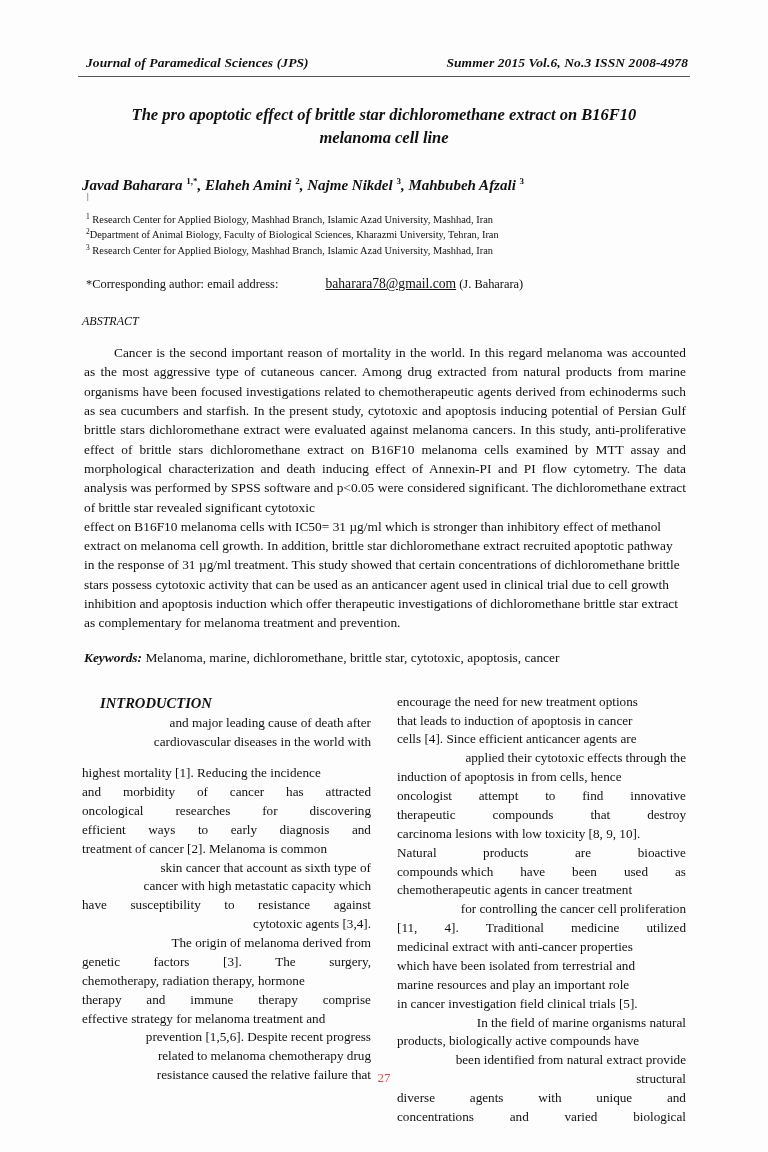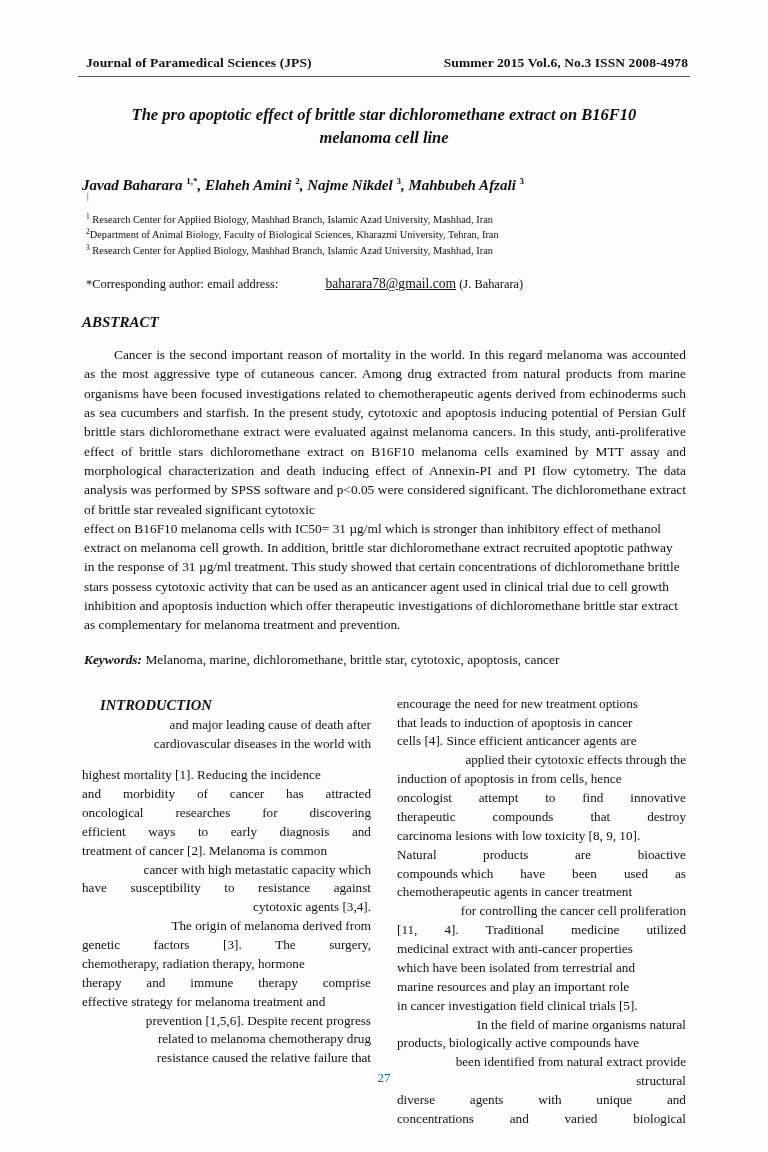--- a/index.html
+++ b/index.html
@@ -27,20 +27,21 @@
     left: 78px;
     top: 55px;
     width: 612px;
   }
 
   
   .runhead {
     display: flex;
     justify-content: space-between;
     align-items: baseline;
+    font-style: italic;
     font-weight: bold;
     font-size: 13.5px;
     letter-spacing: .1px;
     padding-bottom: 5px;
     border-bottom: 1.4px solid #555;
     white-space: nowrap;
   }
   .runhead .jname { padding-left: 8px; }
   .runhead .jissue { padding-right: 2px; }
 
@@ -97,23 +98,23 @@
   }
   .corresp .email {
     font-size: 13.6px;
     text-decoration: underline;
     padding-left: 44px;
   }
 
   
   .abstract-head {
     margin-top: 22px;
-    font-weight: bold;
-    font-style: italic;
-    font-size: 15px;
+    font-weight: normal;
+    font-style: italic;
+    font-size: 12px;
     padding-left: 4px;
   }
   .abstract-body {
     margin-top: 14px;
     font-size: 13.4px;
     line-height: 1.44;
     text-align: justify;
     padding: 0 4px 0 6px;
   }
   .abstract-body p { margin: 0; }
@@ -162,21 +163,21 @@
   .spacer { height: 6px; }
 
   
   .folio {
     position: absolute;
     left: 0;
     right: 0;
     top: 1070px;
     text-align: center;
     font-size: 13px;
-    color: #0369a1;
+    color: #ef4444;
   }
 </style>
 </head>
 <body>
 
 <div class="page">
   <div class="sheet">
 
     <div class="runhead">
       <span class="jname">Journal of Paramedical Sciences (JPS)</span>
@@ -231,21 +232,21 @@
               <span>researches</span>
               <span>for</span>
               <span>discovering</span>
             </span><span class="ln j">
               <span>efficient</span>
               <span>ways</span>
               <span>to</span>
               <span>early</span>
               <span>diagnosis</span>
               <span>and</span>
-            </span><span class="ln c">treatment of cancer [2]. Melanoma is common</span><span class="ln r">cancer with high metastatic capacity which</span><span class="spacer"></span><span class="ln j">
+            </span><span class="ln c">treatment of cancer [2]. Melanoma is common</span><span class="ln r">skin cancer that account as sixth type of</span><span class="ln r">cancer with high metastatic capacity which</span><span class="spacer"></span><span class="ln j">
               <span>have</span>
               <span>susceptibility</span>
               <span>to</span>
               <span>resistance</span>
               <span>against</span>
             </span><span class="ln r">cytotoxic agents [3,4].</span><span class="ln r">The origin of melanoma derived from</span><span class="ln j">
               <span>genetic</span>
               <span>factors</span>
               <span>[3].</span>
               <span>The</span>

